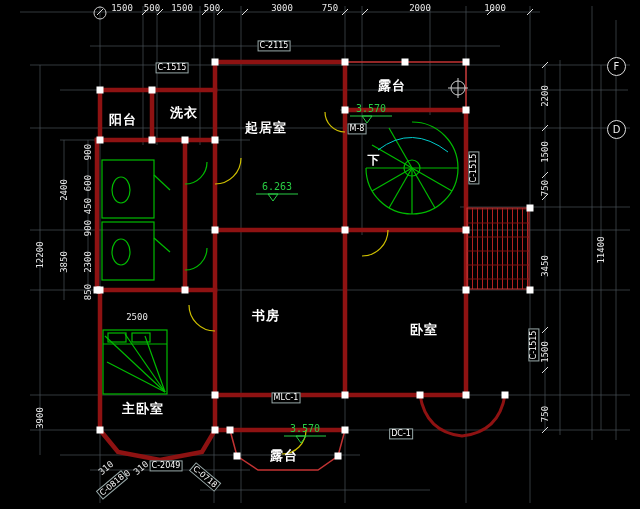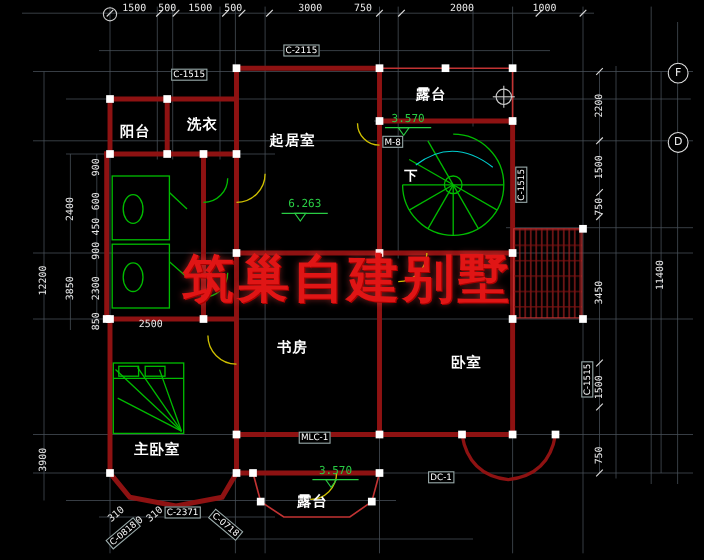--- a/index.html
+++ b/index.html
@@ -211,21 +211,20 @@
     </g>
 
     <g stroke="#cccccc" stroke-width="1" fill="none">
       <circle cx="458" cy="88" r="7"></circle>
       <line x1="448" y1="88" x2="468" y2="88"></line>
         <line x1="458" y1="78" x2="458" y2="98"></line>
     </g>
     <circle cx="100" cy="13" r="6" stroke="#cccccc" stroke-width="1" fill="none"></circle>
   </svg>
 
-  <div class="watermark">筑巢自建别墅</div>
 
   <span class="t dim" style="left:122px;top:8px">1500</span>
   <span class="t dim" style="left:152px;top:8px">500</span>
   <span class="t dim" style="left:182px;top:8px">1500</span>
   <span class="t dim" style="left:212px;top:8px">500</span>
   <span class="t dim" style="left:282px;top:8px">3000</span>
   <span class="t dim" style="left:330px;top:8px">750</span>
   <span class="t dim" style="left:420px;top:8px">2000</span>
   <span class="t dim" style="left:495px;top:8px">1000</span>
 
@@ -240,21 +239,21 @@
   <span class="t dim v" style="left:88px;top:152px">900</span>
   <span class="t dim v" style="left:88px;top:183px">600</span>
   <span class="t dim v" style="left:88px;top:206px">450</span>
   <span class="t dim v" style="left:88px;top:228px">900</span>
   <span class="t dim v" style="left:88px;top:262px">2300</span>
   <span class="t dim v" style="left:88px;top:292px">850</span>
   <span class="t dim v" style="left:64px;top:190px">2400</span>
   <span class="t dim v" style="left:64px;top:262px">3850</span>
   <span class="t dim v" style="left:40px;top:255px">12200</span>
   <span class="t dim v" style="left:40px;top:418px">3900</span>
-  <span class="t dim" style="left:137px;top:295px">2500</span>
+  <span class="t dim" style="left:137px;top:317px">2500</span>
 
   <span class="t dim sl" style="left:106px;top:468px">310</span>
   <span class="t dim sl" style="left:123px;top:477px">790</span>
   <span class="t dim sl" style="left:141px;top:468px">310</span>
 
   <span class="t room" style="left:123px;top:120px">阳台</span>
   <span class="t room" style="left:184px;top:113px">洗衣</span>
   <span class="t room" style="left:266px;top:128px">起居室</span>
   <span class="t room" style="left:392px;top:86px">露台</span>
   <span class="t room" style="left:374px;top:160px;font-size:12px">下</span>
@@ -267,20 +266,20 @@
   <span class="t elev" style="left:277px;top:186px">6.263</span>
   <span class="t elev" style="left:305px;top:428px">3.570</span>
 
   <span class="t tag" style="left:172px;top:68px">C-1515</span>
   <span class="t tag" style="left:274px;top:46px">C-2115</span>
   <span class="t tag" style="left:357px;top:129px">M-8</span>
   <span class="t tag tagv" style="left:474px;top:168px">C-1515</span>
   <span class="t tag tagv" style="left:534px;top:345px">C-1515</span>
   <span class="t tag" style="left:286px;top:398px">MLC-1</span>
   <span class="t tag" style="left:401px;top:434px">DC-1</span>
-  <span class="t tag" style="left:166px;top:466px">C-2371</span>
+  <span class="t tag" style="left:166px;top:466px">C-2049</span>
   <span class="t tag sr" style="left:205px;top:477px">C-0718</span>
   <span class="t tag sl" style="left:112px;top:485px">C-0818</span>
 
   <div class="bubble" style="left:616px;top:66px">F</div>
   <div class="bubble" style="left:616px;top:129px">D</div>
 
 </div>
 
 </body></html>

